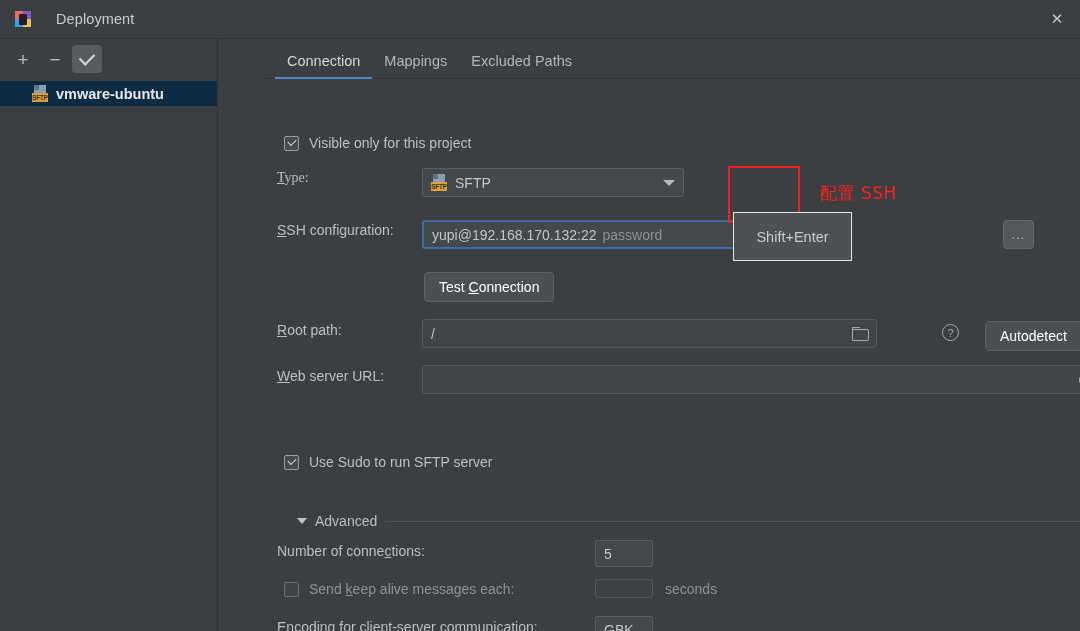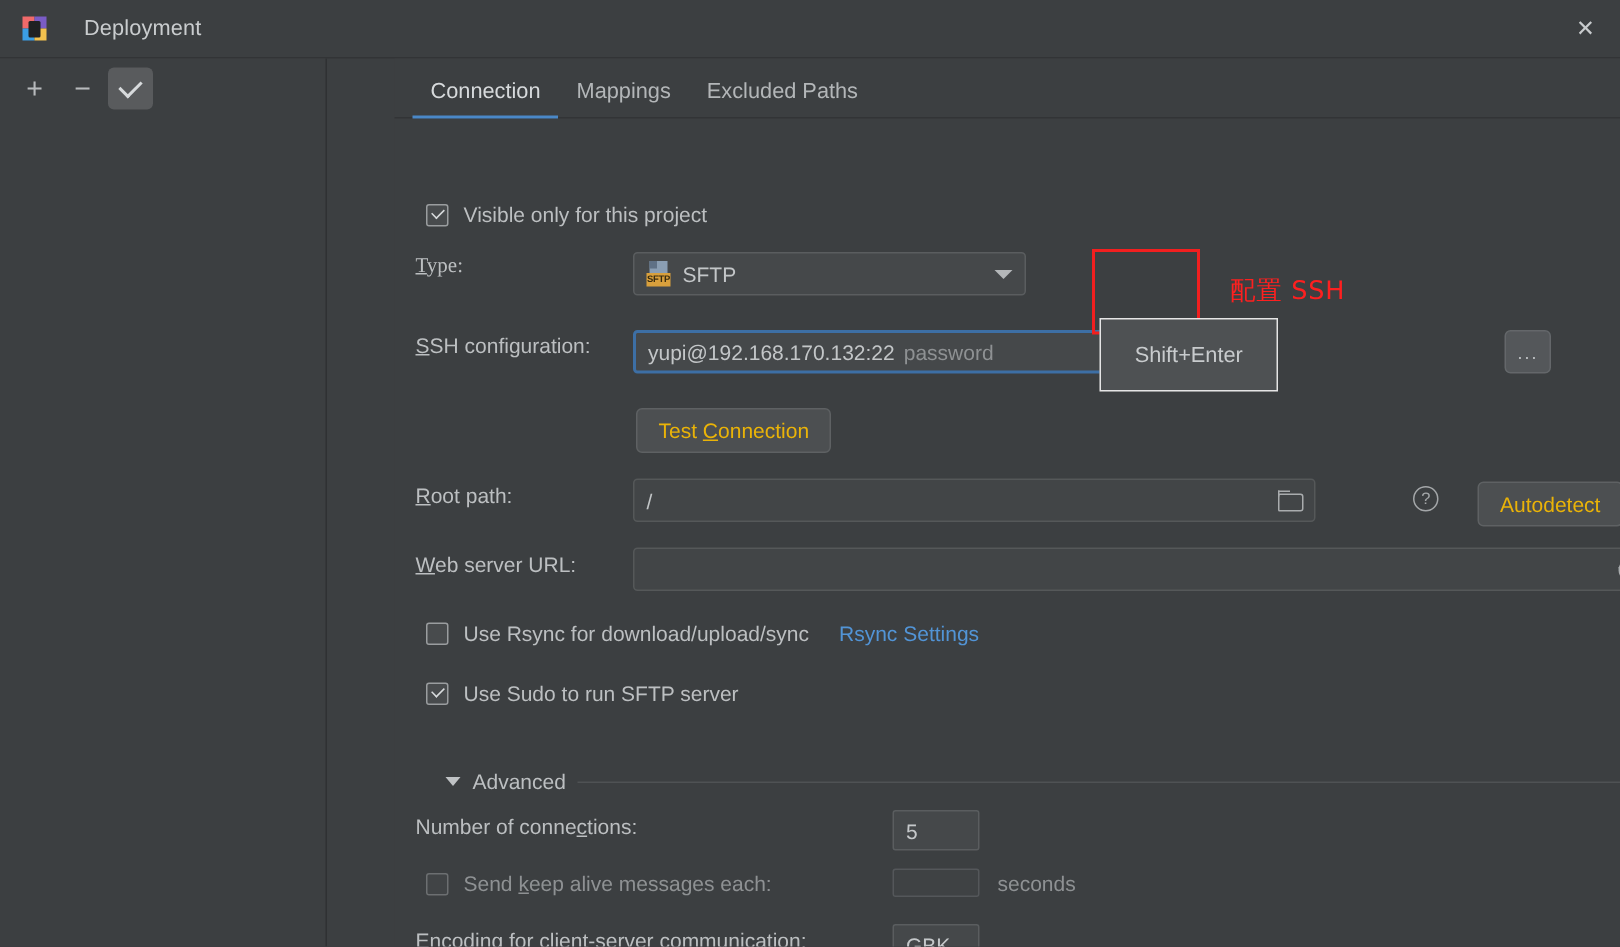--- a/index.html
+++ b/index.html
@@ -119,21 +119,21 @@
   }
   .field.focus { border: 2px solid #3d6fa5; background:#45484a; }
   .field.plain { background: #424547; border-color: #555859; }
   .caret {
     width: 0; height: 0; border-left: 6px solid transparent; border-right: 6px solid transparent;
     border-top: 6px solid #b4b7b9; margin-left: auto;
   }
   .btn {
     background: #4c4f51; border: 1px solid #5e6163; border-radius: 4px;
     height: 30px; padding: 0 14px; display: flex; align-items: center; justify-content: center;
-    color: #eab308; font-size: 14px; white-space: nowrap;
+    color: #ffffff; font-size: 14px; white-space: nowrap;
   }
   .btn u { text-decoration: underline; }
   .dots-btn {
     width: 31px; height: 29px; background: #54575a; border: 1px solid #64676a;
     border-radius: 4px; display:flex; align-items:center; justify-content:center;
     color:#b9bcbe; font-size: 13px; letter-spacing: 1px; line-height: 0;
   }
   .help-ico {
     width: 17px; height: 17px; border: 1.3px solid #a4a7a9; border-radius: 50%;
     display:flex; align-items:center; justify-content:center;
@@ -206,20 +206,30 @@
     <div class="title-text">Deployment</div>
     <div class="close-btn">✕</div>
   </div>
 
   <div class="sidebar">
     <div class="sidebar-toolbar">
       <div class="tb-btn">+</div>
       <div class="tb-btn">−</div>
       <div class="tb-btn active">
         <span class="chk"></span>
+      </div>
+    </div>
+    <div class="sidebar-list">
+      <div class="srv-item">
+        <span class="sftp-ico">
+          <span class="page"></span>
+            <span class="fold"></span>
+          <span class="tag">SFTP</span>
+        </span>
+        <span>vmware-ubuntu</span>
       </div>
     </div>
   </div>
 
   <div class="main">
     <div class="tabs">
       <div class="tab active">Connection</div>
       <div class="tab">Mappings</div>
       <div class="tab">Excluded Paths</div>
     </div>
@@ -269,25 +279,20 @@
       <div class="btn" style="position:absolute; left:722px; top:242px;">Autodetect</div>
 
       <div class="row" style="left:14px; top:289px;">
         <span class="lbl"><u>W</u>eb server URL:</span>
       </div>
       <div class="field plain" style="position:absolute; left:159px; top:286px; width:682px;">
         <span></span>
         <span class="globe-ico" style="margin-left:auto;"></span>
       </div>
 
-      <div class="row" style="left:21px; top:335px; gap:10px;">
-        <span class="check"></span>
-        <span class="lbl">Use Rsync for download/upload/sync</span>
-        <span class="link" style="margin-left:10px;">Rsync Settings</span>
-      </div>
 
       <div class="row" style="left:21px; top:375px; gap:10px;">
         <span class="check checked"></span>
         <span class="lbl">Use Sudo to run SFTP server</span>
       </div>
 
       <div class="adv-head" style="position:absolute; left:34px; top:434px; width:820px;">
         <span class="tri"></span>
         <span class="lbl">Advanced</span>
         <span class="sep"></span>

